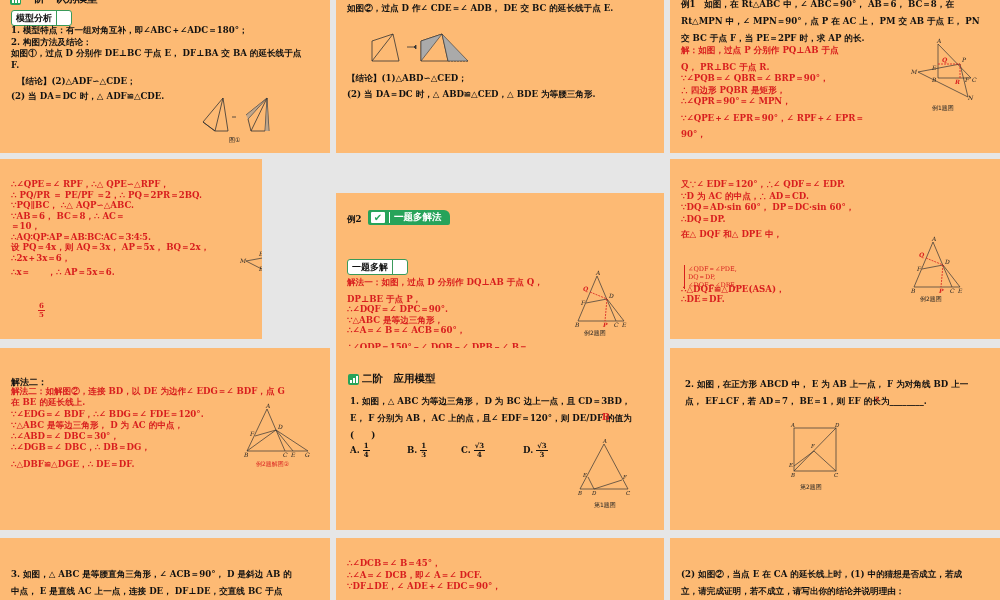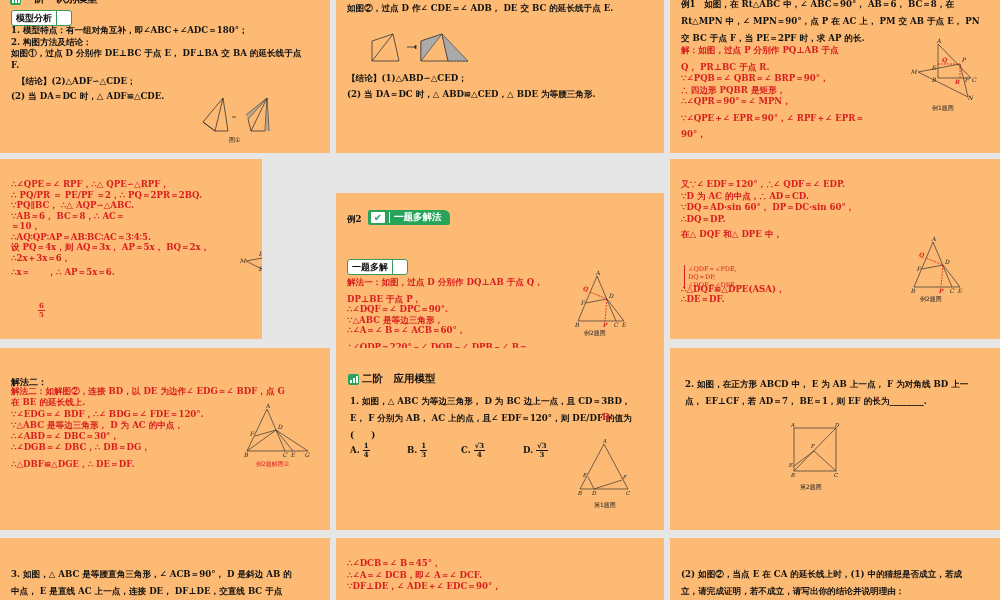--- a/index.html
+++ b/index.html
@@ -191,21 +191,21 @@
   <div class="tagbox" style="left:11px;top:66px;">
     <span class="lab">一题多解</span>
       <span class="tail"></span>
   </div>
   <div class="txt red" style="left:11px;top:84px;line-height:10.5px;">
     <span class="line">解法一：如图，过点 D 分别作 DQ⊥AB 于点 Q，</span>
     <span class="line" style="margin-top:6px">DP⊥BE 于点 P，</span>
     <span class="line">∴∠DQF＝∠ DPC＝90°.</span>
     <span class="line">∵△ABC 是等边三角形，</span>
     <span class="line">∴∠A＝∠ B＝∠ ACB＝60°，</span>
-    <span class="line" style="margin-top:6px">∴∠QDP＝220°－∠ DQB－∠ DPB－∠ B＝</span>
+    <span class="line" style="margin-top:6px">∴∠QDP＝150°－∠ DQB－∠ DPB－∠ B＝</span>
     <span class="line" style="margin-top:6px">120°.</span>
   </div>
   <svg style="left:236px;top:80px" width="60" height="52" viewBox="0 0 60 52">
     <g stroke="#333" fill="none" stroke-width="0.7">
       <polygon points="25,3 6,48 44,48"></polygon>
         <line x1="44" y1="48" x2="52" y2="48"></line>
         <line x1="35" y1="26" x2="52" y2="48"></line>
         <line x1="35" y1="26" x2="14" y2="30"></line>
     </g>
     <g stroke="#d81e1e" stroke-dasharray="2,1" stroke-width="0.8" fill="none">

